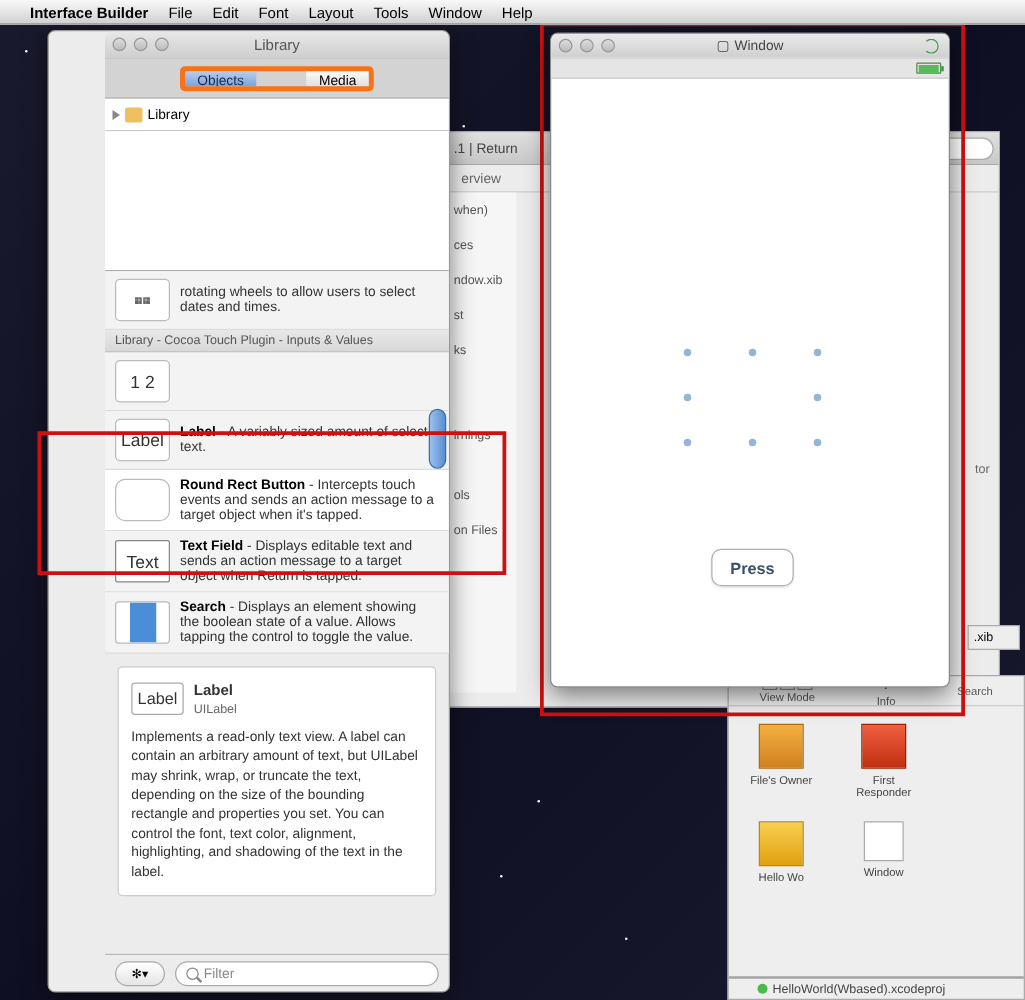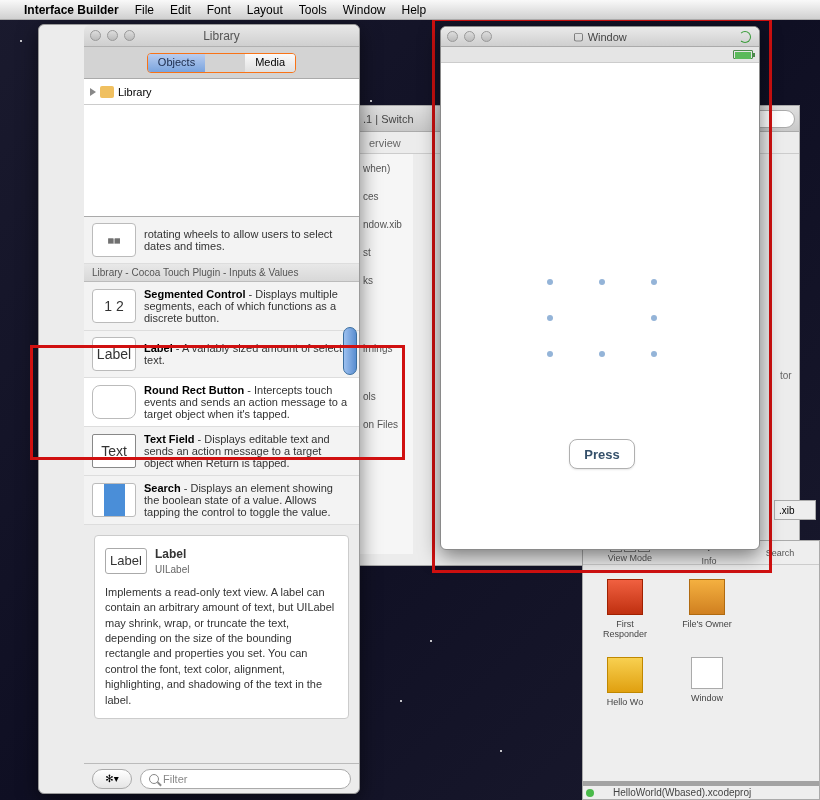--- a/index.html
+++ b/index.html
@@ -10,21 +10,21 @@
 .menubar { position: absolute; top: 0; left: 0; right: 0; height: 20px; background: linear-gradient(#f9f9f9,#d0d0d0); display: flex; align-items: center; padding-left: 8px; font-size: 12px; gap: 16px; border-bottom: 1px solid #aaa; z-index: 100; }
 .menubar .apple { font-size: 14px; }
 .menubar .app { font-weight: bold; }
 
 
 .library { position: absolute; top: 24px; left: 38px; width: 322px; height: 770px; background: #ececec; border: 1px solid #9a9a9a; border-radius: 6px; box-shadow: 0 6px 20px rgba(0,0,0,0.5); display: flex; flex-direction: column; z-index: 40; padding-left: 45px; }
 .titlebar { height: 22px; background: linear-gradient(#e8e8e8,#cfcfcf); border-bottom: 1px solid #b0b0b0; border-radius: 6px 6px 0 0; display: flex; align-items: center; justify-content: center; font-size: 12px; color: #555; position: relative; }
 .traffic { position: absolute; left: 6px; display: flex; gap: 6px; }
 .traffic span { width: 11px; height: 11px; border-radius: 50%; background: linear-gradient(#ddd,#bbb); border: 1px solid #999; }
 .segrow { height: 32px; display: flex; align-items: center; justify-content: center; background: #d3d3d3; border-bottom: 1px solid #aaa; }
-.segcontrol { display: flex; height: 20px; border-radius: 4px; overflow: hidden; border: 1px solid #f97316; gap: 40px; }
+.segcontrol { display: flex; height: 20px; border-radius: 4px; overflow: hidden; border: 4px solid #f97316; gap: 40px; }
 .seg { padding: 2px 10px; font-size: 11px; background: linear-gradient(#fafafa,#e0e0e0); cursor: pointer; }
 .seg.active { background: linear-gradient(#b8ccef,#7aa4de); color: #1a2a4a; }
 .treerow { height: 26px; background: #fff; border-bottom: 1px solid #ccc; display: flex; align-items: center; padding-left: 6px; font-size: 11px; gap: 4px; }
 .treerow .disclosure { width: 0; height: 0; border-top: 4px solid transparent; border-bottom: 4px solid transparent; border-left: 6px solid #888; }
 .treerow .foldericon { width: 14px; height: 12px; background: #f0c060; border-radius: 2px; }
 .whitepane { background: #fff; height: 112px; border-bottom: 1px solid #aaa; }
 
 .listarea { flex: none; position: relative; }
 .librow { display: flex; align-items: center; padding: 6px 8px; border-bottom: 1px solid #ddd; font-size: 11px; color: #333; gap: 8px; min-height: 46px; background: #f3f3f3; }
 .librow .thumb { width: 44px; height: 34px; flex: none; background: #fff; border: 1px solid #bbb; border-radius: 4px; display: flex; align-items: center; justify-content: center; font-size: 14px; color: #333; }
@@ -70,21 +70,21 @@
 .docwin .toolbar1 { height:24px; border-bottom:1px solid #ccc; display:flex; align-items:center; justify-content:space-around; font-size:9px; color:#555; }
 .docwin .tb1grp { display:flex; flex-direction:column; align-items:center; gap:1px; }
 .docwin .tb1icons { display:flex; gap:2px; }
 .docwin .vi { width:12px; height:10px; border:1px solid #888; background:#fff; }
 .iconrow { display:flex; gap:18px; padding:14px 10px; flex-wrap:wrap; }
 .icitem { width:64px; display:flex; flex-direction:column; align-items:center; gap:4px; font-size:9px; color:#444; text-align:center; }
 .cube { width:36px; height:36px; background: linear-gradient(#f4b040,#d08020); border:1px solid #b06a10; transform: rotate(0deg); position:relative; }
 .cube.red { background: linear-gradient(#f06040,#c03010); border-color:#a02000; }
 .cube.yel { background: linear-gradient(#f8d050,#e0a010); border-color:#c08800; }
 .winicon { width:32px; height:32px; background:#fff; border:1px solid #aaa; }
-.docwin .statusline { height:18px; border-top:5px solid #a3a3a3; display:flex; align-items:center; padding-left:3px; font-size:10px; color:#444; gap:19px; margin-top:auto; }
+.docwin .statusline { height:18px; border-top:2px solid #a3a3a3; display:flex; align-items:center; padding-left:23px; font-size:10px; color:#444; gap:4px; margin-top:auto; }
 .greendot { width:8px; height:8px; border-radius:50%; background:#4aba4a; }
 
 
 .redbox { position:absolute; border:3px solid #d01010; z-index:50; pointer-events:none; }
 
 .rfile { position:absolute; right:4px; top:500px; width:42px; height:20px; background:#eee; border:1px solid #aaa; font-size:10px; display:flex; align-items:center; padding:0 4px; z-index:25; }
 .rtor { position:absolute; right:16px; top:370px; width:24px; font-size:10px; color:#666; z-index:25; }
 
 </style>
 </head>
@@ -103,21 +103,21 @@
   <span>Edit</span>
   <span>Font</span>
   <span>Layout</span>
   <span>Tools</span>
   <span>Window</span>
   <span>Help</span>
 </div>
 
 <div class="bgwin">
   <div class="tabbar">
-    <span>.1 | Switch</span>
+    <span>.1 | Return</span>
     <div class="qs">Q-</div>
   </div>
   <div class="subbar">
       <span>erview</span>
     </div>
   <div class="side">
     <div class="sideitem">when)</div>
     <div class="sideitem">ces</div>
     <div class="sideitem">ndow.xib</div>
     <div class="sideitem">st</div>
@@ -154,21 +154,20 @@
   <div class="whitepane"></div>
 
   <div class="listarea">
     <div class="librow">
       <div class="thumb" style="font-size:7px;line-height:1">▦▦</div>
       <div class="desc">rotating wheels to allow users to select dates and times.</div>
     </div>
     <div class="sectionhead">Library - Cocoa Touch Plugin - Inputs &amp; Values</div>
     <div class="librow">
       <div class="thumb">1 2</div>
-      <div class="desc"><b>Segmented Control</b><span> - Displays multiple segments, each of which functions as a discrete button.</span></div>
     </div>
     <div class="librow">
       <div class="thumb">Label</div>
       <div class="desc"><b>Label</b><span> - A variably sized amount of select text.</span></div>
     </div>
     <div class="librow" style="background:#fff">
       <div class="thumb" style="border-radius:8px"></div>
       <div class="desc"><b>Round Rect Button</b><span> - Intercepts touch events and sends an action message to a target object when it's tapped.</span></div>
     </div>
     <div class="librow">
@@ -250,26 +249,26 @@
     <div class="tb1grp">
       <div style="font-style:italic;font-family:serif;font-size:12px">i</div>
       <span>Info</span>
     </div>
     <div class="tb1grp">
       <span>Search</span>
     </div>
   </div>
   <div class="iconrow">
     <div class="icitem">
+        <div class="cube"></div>
+        <span>File's Owner</span>
+      </div>
+    <div class="icitem">
         <div class="cube red"></div>
         <span>First Responder</span>
-      </div>
-    <div class="icitem">
-        <div class="cube"></div>
-        <span>File's Owner</span>
       </div>
     <div class="icitem">
         <div class="cube yel"></div>
         <span>Hello Wo</span>
       </div>
     <div class="icitem">
         <div class="winicon"></div>
         <span>Window</span>
       </div>
   </div>

